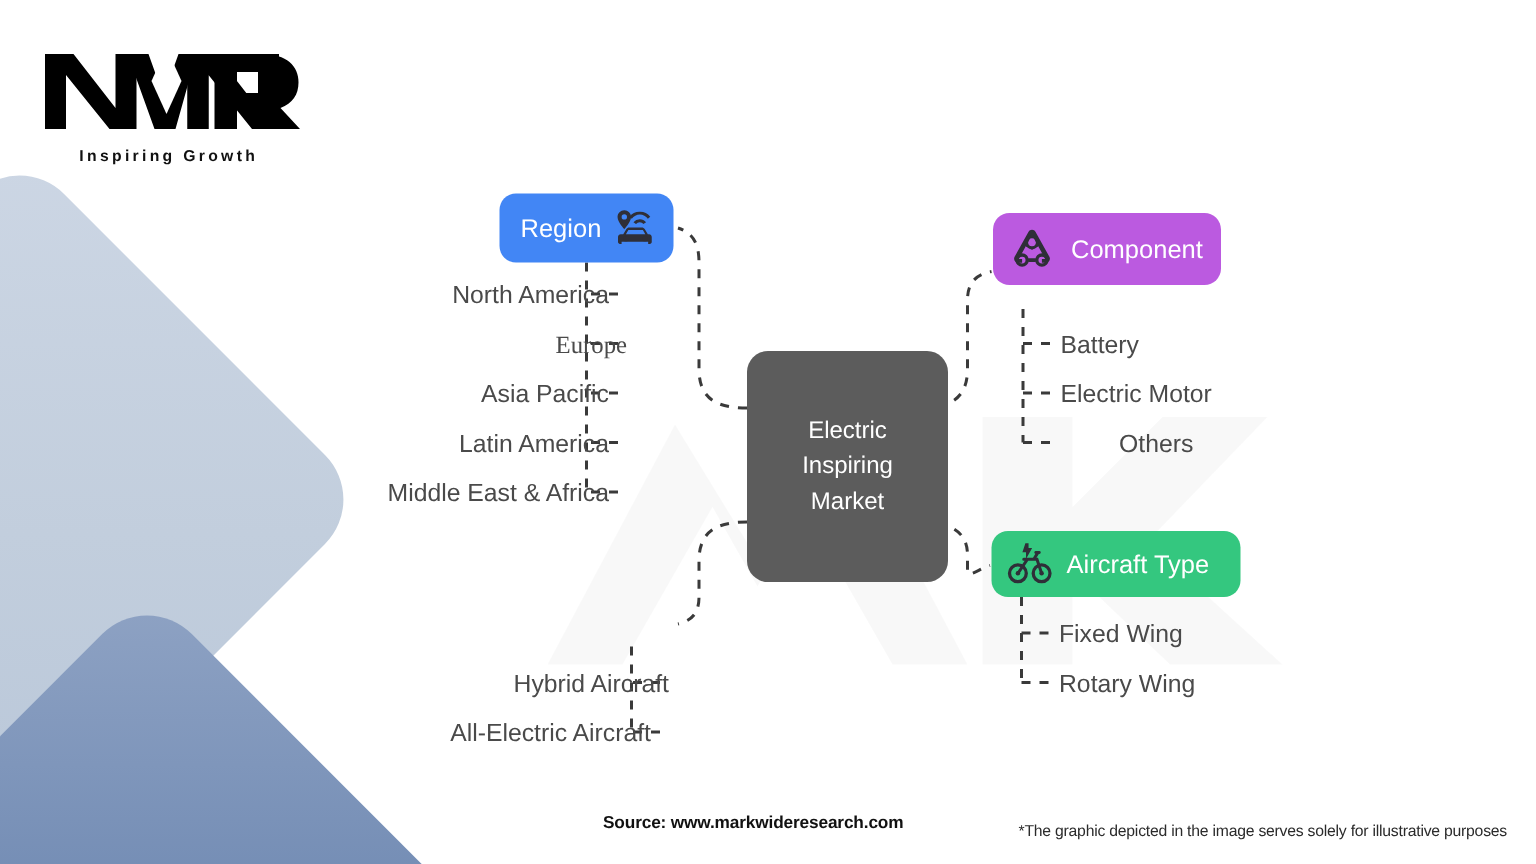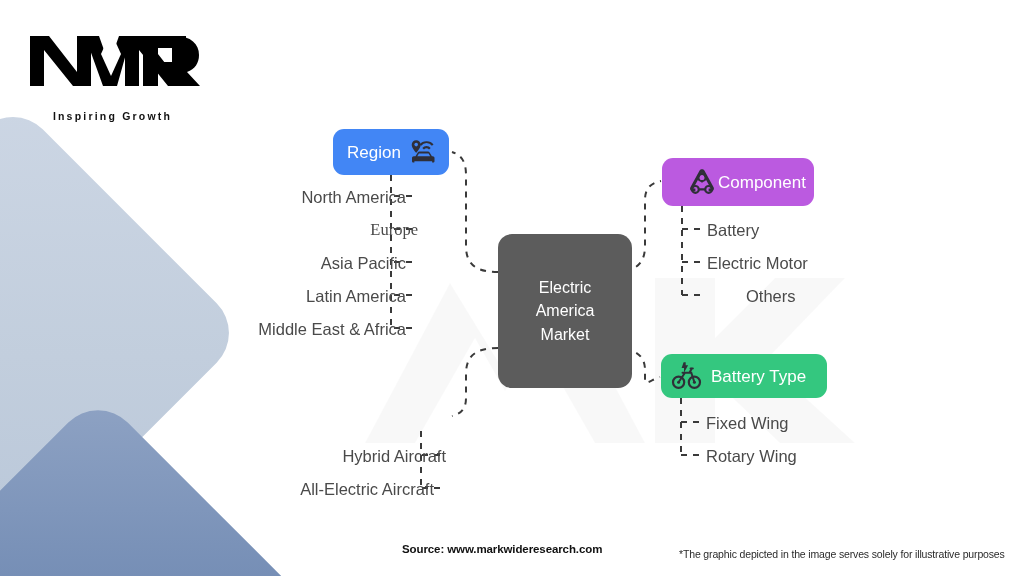--- a/index.html
+++ b/index.html
@@ -31,21 +31,21 @@
 
   
   .logo{position:absolute;left:25px;top:28px;width:175px;}
   .logo-mark{display:block;}
   .logo-name{
     text-align:center;font-weight:bold;color:#111;
     font-size:16.5px;letter-spacing:.2px;margin-top:1px;
   }
   .logo-tag{
     text-align:center;font-weight:bold;color:#111;
-    font-size:10.5px;letter-spacing:2.2px;margin-top:20px;
+    font-size:10.5px;letter-spacing:2.2px;margin-top:8px;
   }
 
   
   .title{
     position:absolute;left:0;top:48px;width:1024px;
     text-align:center;color:#4a4a4a;font-size:22.5px;
     letter-spacing:.2px;
   }
   .title span{position:relative;left:18px;}
 
@@ -63,22 +63,22 @@
 
   #node-region{
     left:333px;top:129px;width:116px;height:46px;
     background:#4286f5;padding:0 10px 0 14px;justify-content:space-between;gap:8px;
   }
   #node-technology{
     left:297px;top:387px;width:155px;height:44px;
     background:#e0ce12;padding:0 10px 0 16px;justify-content:space-between;gap:6px;
   }
   #node-component{
-    left:662px;top:158px;width:152px;height:48px;
-    background:#bb5ae0;padding:0 14px 0 24px;
+    left:662px;top:142px;width:152px;height:48px;
+    background:#bb5ae0;padding:0 14px 0 10px;gap:10px;
   }
   #node-aircraft{
     left:661px;top:354px;width:166px;height:44px;
     background:#34c77f;padding:0 14px 0 10px;gap:8px;
   }
 
   #node-center{
     position:absolute;left:498px;top:234px;width:134px;height:154px;
     background:#5c5c5c;border-radius:14px;
     display:flex;flex-direction:column;align-items:center;justify-content:center;
@@ -162,21 +162,21 @@
       <path d="M682,295 L700,295"></path>
 
       <path d="M681,398 L681,455"></path>
       <path d="M681,422 L699,422"></path>
       <path d="M681,455 L699,455"></path>
     </g>
   </svg>
 
   <div id="node-center">
     <div>Electric</div>
-    <div>America</div>
+    <div>Inspiring</div>
     <div>Market</div>
   </div>
 
   <div class="node" id="node-region">
     <span class="node-label">Region</span>
     <span class="node-ico">
       <svg width="30" height="26" viewBox="0 0 30 26">
         <g fill="#2f2f38">
           <path d="M7.2 1.2c-2.5 0-4.5 2-4.5 4.5 0 3.3 4.5 8.1 4.5 8.1s4.5-4.8 4.5-8.1c0-2.5-2-4.5-4.5-4.5z"></path>
           <circle cx="7.2" cy="5.6" r="1.8" fill="#4286f5"></circle>
@@ -224,21 +224,21 @@
           <path d="M12.6 1.2h2.1v3.1h2.4l-4.1 7.4v-4.6h-2.4z"></path>
           <circle cx="7.6" cy="21.2" r="5.6" fill="none" stroke="#2f2f38" stroke-width="2.2"></circle>
           <circle cx="23.4" cy="21.2" r="5.6" fill="none" stroke="#2f2f38" stroke-width="2.2"></circle>
           <circle cx="7.6" cy="21.2" r="1.5"></circle>
           <circle cx="23.4" cy="21.2" r="1.5"></circle>
           <path d="M7.6 21.2L14 11.8h6.3l3.1 9.4M11.5 11.8h7.4M18.6 11.2l2-3.3" stroke="#2f2f38" stroke-width="2" fill="none" stroke-linecap="round"></path>
           <rect x="18.6" y="6.4" width="4.2" height="1.9" rx=".9"></rect>
         </g>
       </svg>
     </span>
-    <span class="node-label">Battery Type</span>
+    <span class="node-label">Aircraft Type</span>
   </div>
   <div class="leaf" style="left:706px;top:415px;">Fixed Wing</div>
   <div class="leaf" style="left:706px;top:448px;">Rotary Wing</div>
 
   <div class="source">Source: www.markwideresearch.com</div>
   <div class="disclaimer">*The graphic depicted in the image serves solely for illustrative purposes</div>
 
 </div>
 
 </body></html>

